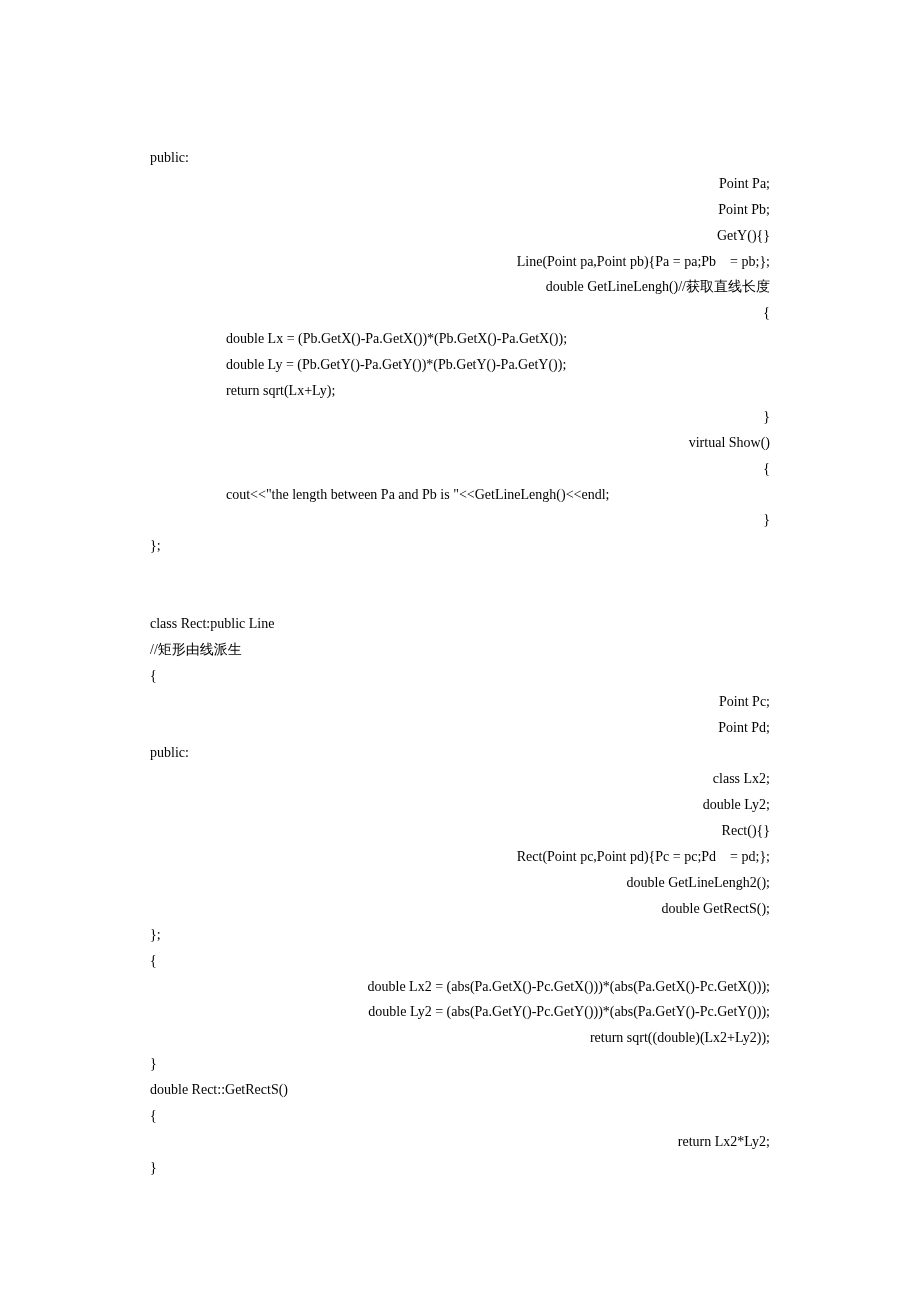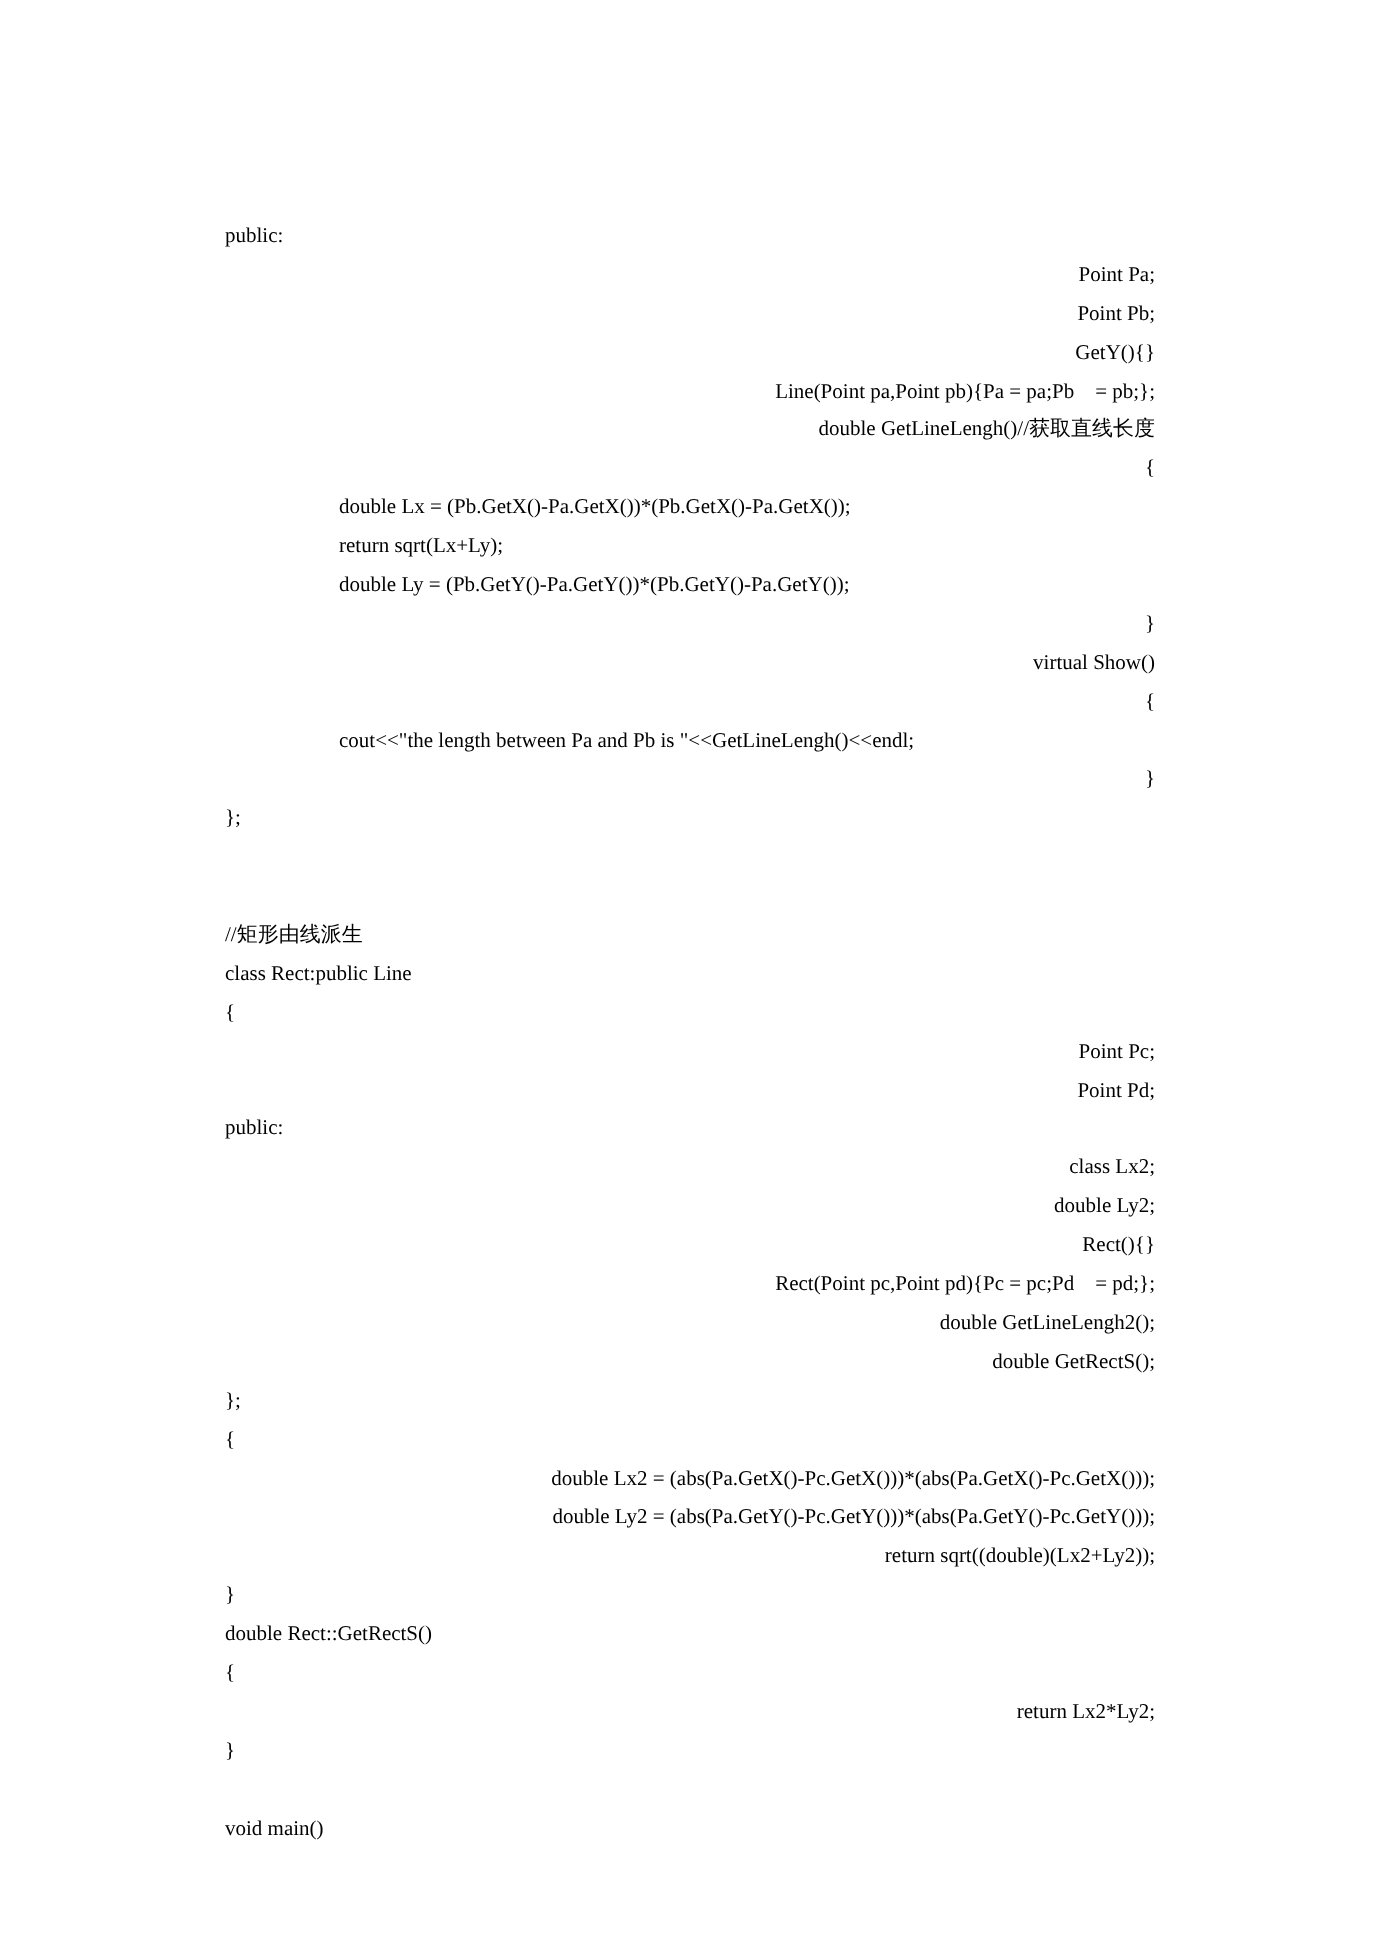--- a/index.html
+++ b/index.html
@@ -33,32 +33,32 @@
 
 <div id="code-container">
     <div class="code-line">public:</div>
     <div class="code-line indent-1">Point Pa;</div>
     <div class="code-line indent-1">Point Pb;</div>
     <div class="code-line indent-1">GetY(){}</div>
     <div class="code-line indent-1">Line(Point pa,Point pb){Pa = pa;Pb    = pb;};</div>
     <div class="code-line indent-1">double GetLineLengh()//获取直线长度</div>
     <div class="code-line indent-1">{</div>
     <div class="code-line indent-2">double Lx = (Pb.GetX()-Pa.GetX())*(Pb.GetX()-Pa.GetX());</div>
+    <div class="code-line indent-2">double Ly = (Pb.GetY()-Pa.GetY())*(Pb.GetY()-Pa.GetY());</div>
     <div class="code-line indent-2">return sqrt(Lx+Ly);</div>
-    <div class="code-line indent-2">double Ly = (Pb.GetY()-Pa.GetY())*(Pb.GetY()-Pa.GetY());</div>
     <div class="code-line indent-1">}</div>
     <div class="code-line indent-1">virtual Show()</div>
     <div class="code-line indent-1">{</div>
     <div class="code-line indent-2">cout&lt;&lt;"the length between Pa and Pb is "&lt;&lt;GetLineLengh()&lt;&lt;endl;</div>
     <div class="code-line indent-1">}</div>
     <div class="code-line">};</div>
     <div class="code-line">&nbsp;</div>
     <div class="code-line">&nbsp;</div>
+    <div class="code-line">class Rect:public Line</div>
     <div class="code-line">//矩形由线派生</div>
-    <div class="code-line">class Rect:public Line</div>
     <div class="code-line">{</div>
     <div class="code-line indent-1">Point Pc;</div>
     <div class="code-line indent-1">Point Pd;</div>
     <div class="code-line">public:</div>
     <div class="code-line indent-1">class Lx2;</div>
     <div class="code-line indent-1">double Ly2;</div>
     <div class="code-line indent-1">Rect(){}</div>
     <div class="code-line indent-1">Rect(Point pc,Point pd){Pc = pc;Pd    = pd;};</div>
     <div class="code-line indent-1">double GetLineLengh2();</div>
     <div class="code-line indent-1">double GetRectS();</div>
@@ -66,14 +66,13 @@
     <div class="code-line">{</div>
     <div class="code-line indent-1">double Lx2 = (abs(Pa.GetX()-Pc.GetX()))*(abs(Pa.GetX()-Pc.GetX()));</div>
     <div class="code-line indent-1">double Ly2 = (abs(Pa.GetY()-Pc.GetY()))*(abs(Pa.GetY()-Pc.GetY()));</div>
     <div class="code-line indent-1">return sqrt((double)(Lx2+Ly2));</div>
     <div class="code-line">}</div>
     <div class="code-line">double Rect::GetRectS()</div>
     <div class="code-line">{</div>
     <div class="code-line indent-1">return Lx2*Ly2;</div>
     <div class="code-line">}</div>
     <div class="code-line">&nbsp;</div>
-    <div class="code-line">void main()</div>
   </div>
 
 </body></html>

